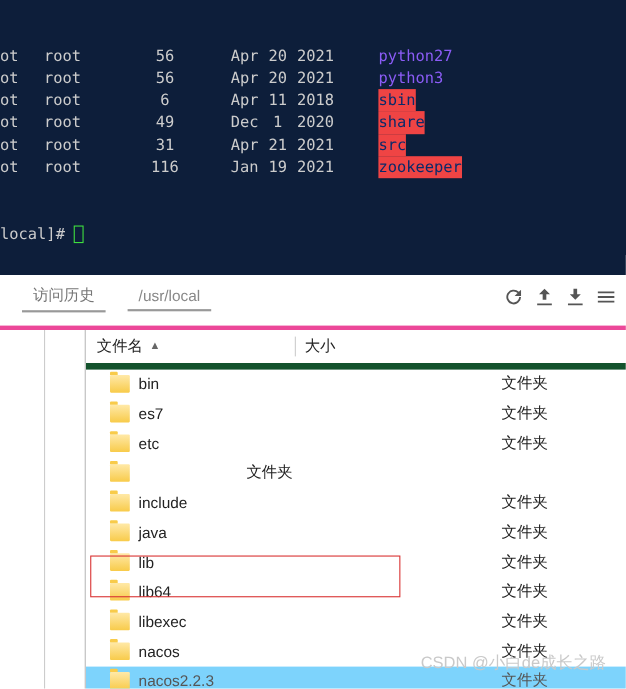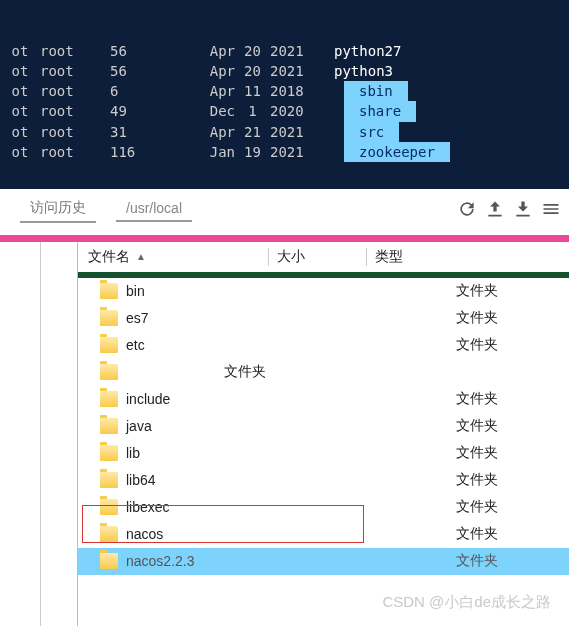--- a/index.html
+++ b/index.html
@@ -1,32 +1,32 @@
 <!DOCTYPE html>
 <html><head>
 <meta charset="utf-8">
 <style>
 * { margin: 0; padding: 0; box-sizing: border-box; }
 body { font-family: "Microsoft YaHei", sans-serif; font-size: 13px; width: 569px; height: 626px; overflow: hidden; background: #fff; position: relative; }
 
 .terminal { background: #0d1e3a; color: #ccc; font-family: "Consolas", monospace; font-size: 14px; padding: 0 6px 6px 0; line-height: 1.45; white-space: pre; }
 .term-row { display: flex; }
 .term-row span { white-space: pre; }
-.t-col1 { width: 40px; text-align: center; }
+.t-col1 { width: 40px; text-align: left; }
 .t-col2 { width: 70px; text-align: left; }
-.t-col3 { width: 80px; text-align: left; }
+.t-col3 { width: 80px; text-align: center; }
 .t-col4 { width: 45px; text-align: right; padding-left: 2px; }
 .t-col5 { width: 35px; text-align: center; }
 .t-col6 { width: 64px; text-align: left; }
-.t-link { color: #ffffff; }
-.t-hl { background: #7dd3fc; color: #0a2a6a; margin-left: 10px; padding: 0 15px; text-align: right; }
+.t-link { color: #8b5cf6; margin-left: 10px; }
+.t-hl { background: #ef4444; color: #0a2a6a; margin-left: 10px; padding: 0 0; text-align: right; }
 .prompt-line { color: #ccc; }
 .cursor { display: inline-block; width: 9px; height: 16px; border: 1px solid #3fdf3f; vertical-align: middle; }
 
-.toolbar { display: flex; align-items: center; padding: 6px 8px 12px 8px; color: #555; font-size: 14px; border-bottom: 7px solid #ec4899; }
+.toolbar { display: flex; align-items: center; padding: 6px 8px 12px 8px; color: #555; font-size: 14px; border-bottom: 4px solid #ec4899; }
 .tab-history { color: #777; padding: 4px 10px; border-bottom: 2px solid #999; margin-right: 20px; margin-left: 12px; }
 .tab-path { color: #888; padding: 4px 10px; border-bottom: 2px solid #999; flex: 0 0 auto; }
 .toolbar-spacer { flex: 1; }
 .tb-icon { width: 20px; height: 20px; margin-left: 8px; fill: #555; cursor: pointer; }
 
 .file-pane { display: flex; height: calc(626px - 205px); }
 .gutter { width: 78px; border-right: 1px solid #bbb; background: #fff; position: relative; }
 .gutter .vline { position: absolute; left: 40px; top: 0; bottom: 0; width: 1px; background: #ccc; }
 .file-table { flex: 1; overflow: hidden; }
 .ft-header { display: flex; border-bottom: 6px solid #14532d; padding: 6px 0 6px 10px; font-size: 14px; color: #222; }
@@ -48,20 +48,21 @@
 
 .highlight-box { position: absolute; border: 1px solid #d93333; pointer-events: none; z-index: 10; left: 82px; top: 505px; width: 282px; height: 38px; }
 
 .watermark { position: absolute; right: 18px; bottom: 14px; color: #c9c9c9; font-size: 15px; pointer-events: none; z-index: 20; }
 </style>
 </head>
 <body>
 
 <div class="terminal">
   <div id="term-rows"><div class="term-row"><span class="t-col1">ot</span><span class="t-col2">root</span><span class="t-col3">56</span><span class="t-col4">Apr</span><span class="t-col5">20</span><span class="t-col6">2021</span><span class="t-link">python27</span></div><div class="term-row"><span class="t-col1">ot</span><span class="t-col2">root</span><span class="t-col3">56</span><span class="t-col4">Apr</span><span class="t-col5">20</span><span class="t-col6">2021</span><span class="t-link">python3</span></div><div class="term-row"><span class="t-col1">ot</span><span class="t-col2">root</span><span class="t-col3">6</span><span class="t-col4">Apr</span><span class="t-col5">11</span><span class="t-col6">2018</span><span class="t-hl">sbin</span></div><div class="term-row"><span class="t-col1">ot</span><span class="t-col2">root</span><span class="t-col3">49</span><span class="t-col4">Dec</span><span class="t-col5">1</span><span class="t-col6">2020</span><span class="t-hl">share</span></div><div class="term-row"><span class="t-col1">ot</span><span class="t-col2">root</span><span class="t-col3">31</span><span class="t-col4">Apr</span><span class="t-col5">21</span><span class="t-col6">2021</span><span class="t-hl">src</span></div><div class="term-row"><span class="t-col1">ot</span><span class="t-col2">root</span><span class="t-col3">116</span><span class="t-col4">Jan</span><span class="t-col5">19</span><span class="t-col6">2021</span><span class="t-hl">zookeeper</span></div></div>
+  <div class="prompt-line"><span>local]# </span><span class="cursor"></span></div>
 </div>
 
 <div class="toolbar">
   <div class="tab-history">访问历史</div>
   <div class="tab-path">/usr/local</div>
   <div class="toolbar-spacer"></div>
   <svg class="tb-icon" viewBox="0 0 24 24">
       <path d="M17.65 6.35A8 8 0 1 0 20 12h-2a6 6 0 1 1-1.76-4.24L13 11h7V4l-2.35 2.35z"></path>
     </svg>
   <svg class="tb-icon" viewBox="0 0 24 24">
@@ -79,21 +80,20 @@
   <div class="gutter">
       <div class="vline"></div>
     </div>
   <div class="file-table">
     <div class="ft-header">
       <div class="fh-name">
           <span>文件名</span>
           <span class="sort-arrow">▲</span>
         </div>
       <div class="fh-size">大小</div>
-      <div class="fh-type">类型</div>
     </div>
     <div class="ft-body" id="ft-body">
         <div class="ft-row">
           <div class="icon folder-icon"></div>
           <div class="ft-name">bin</div>
           <div class="ft-size"></div>
           <div class="ft-type">文件夹</div>
         </div>
         <div class="ft-row">
           <div class="icon folder-icon"></div>

